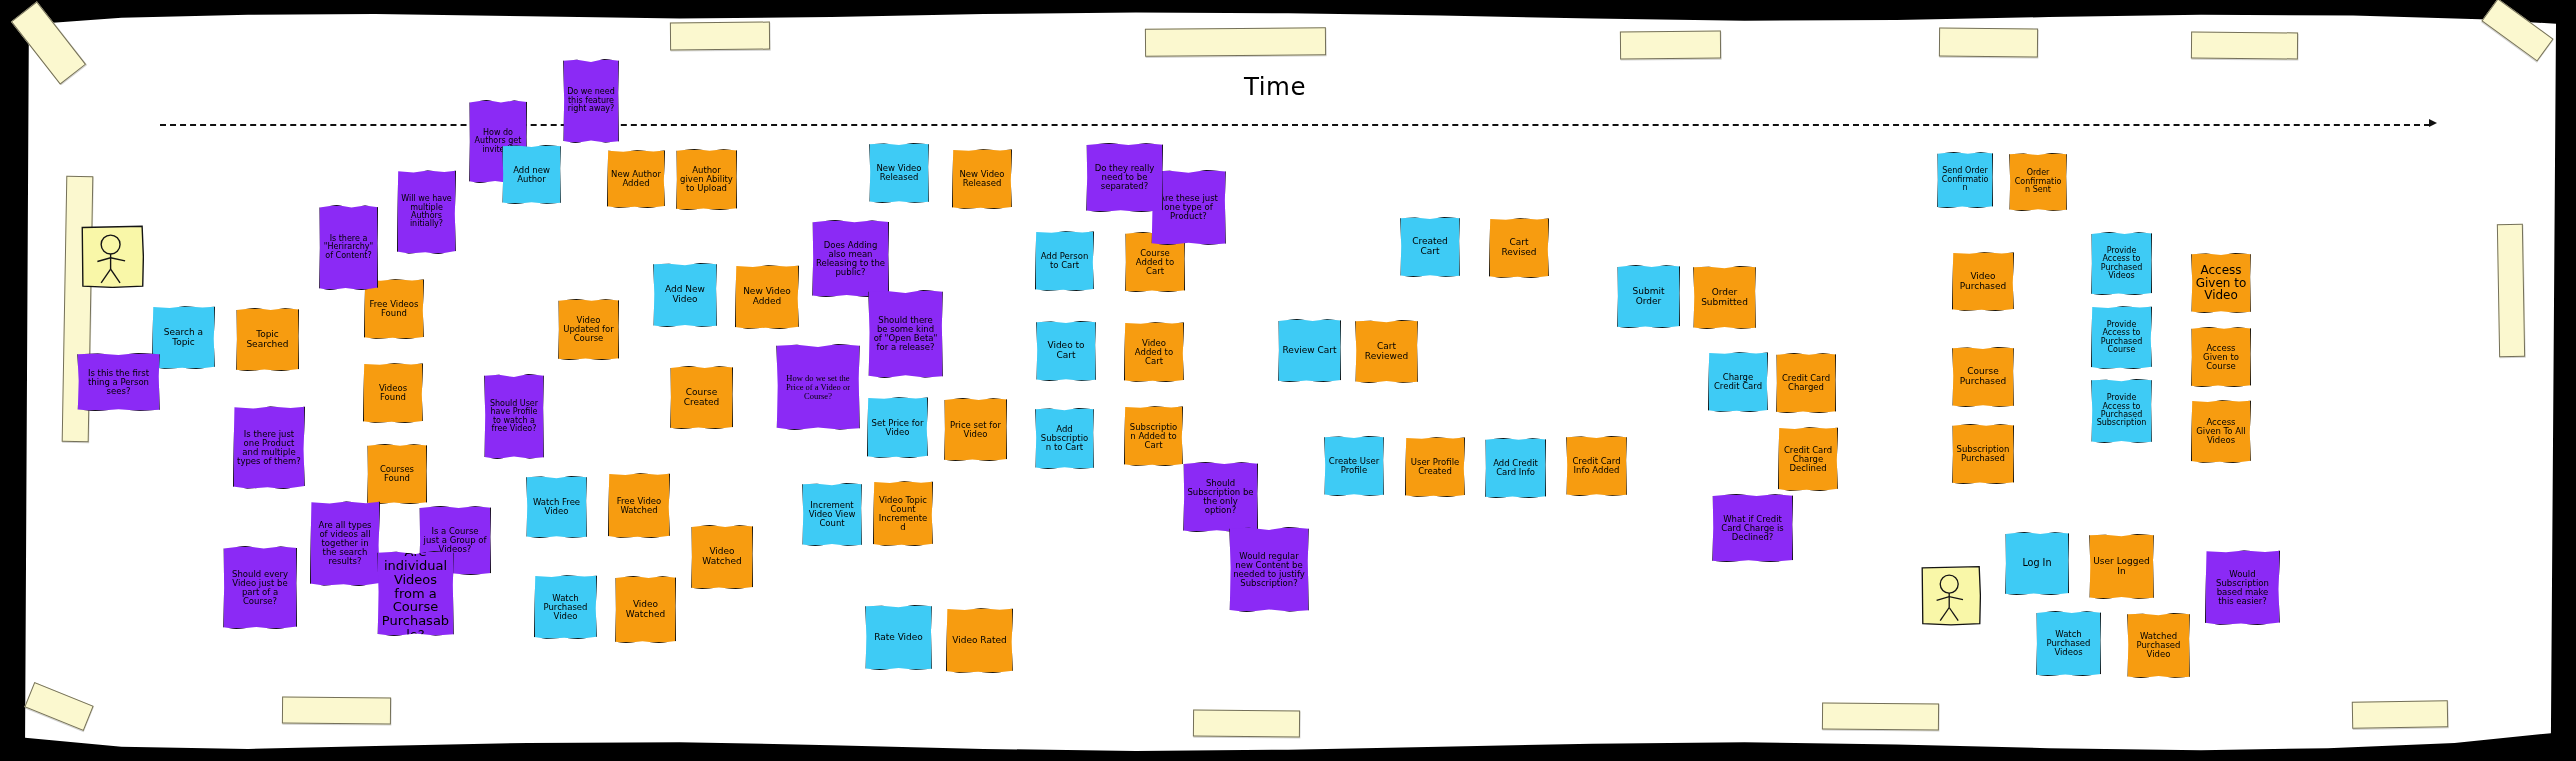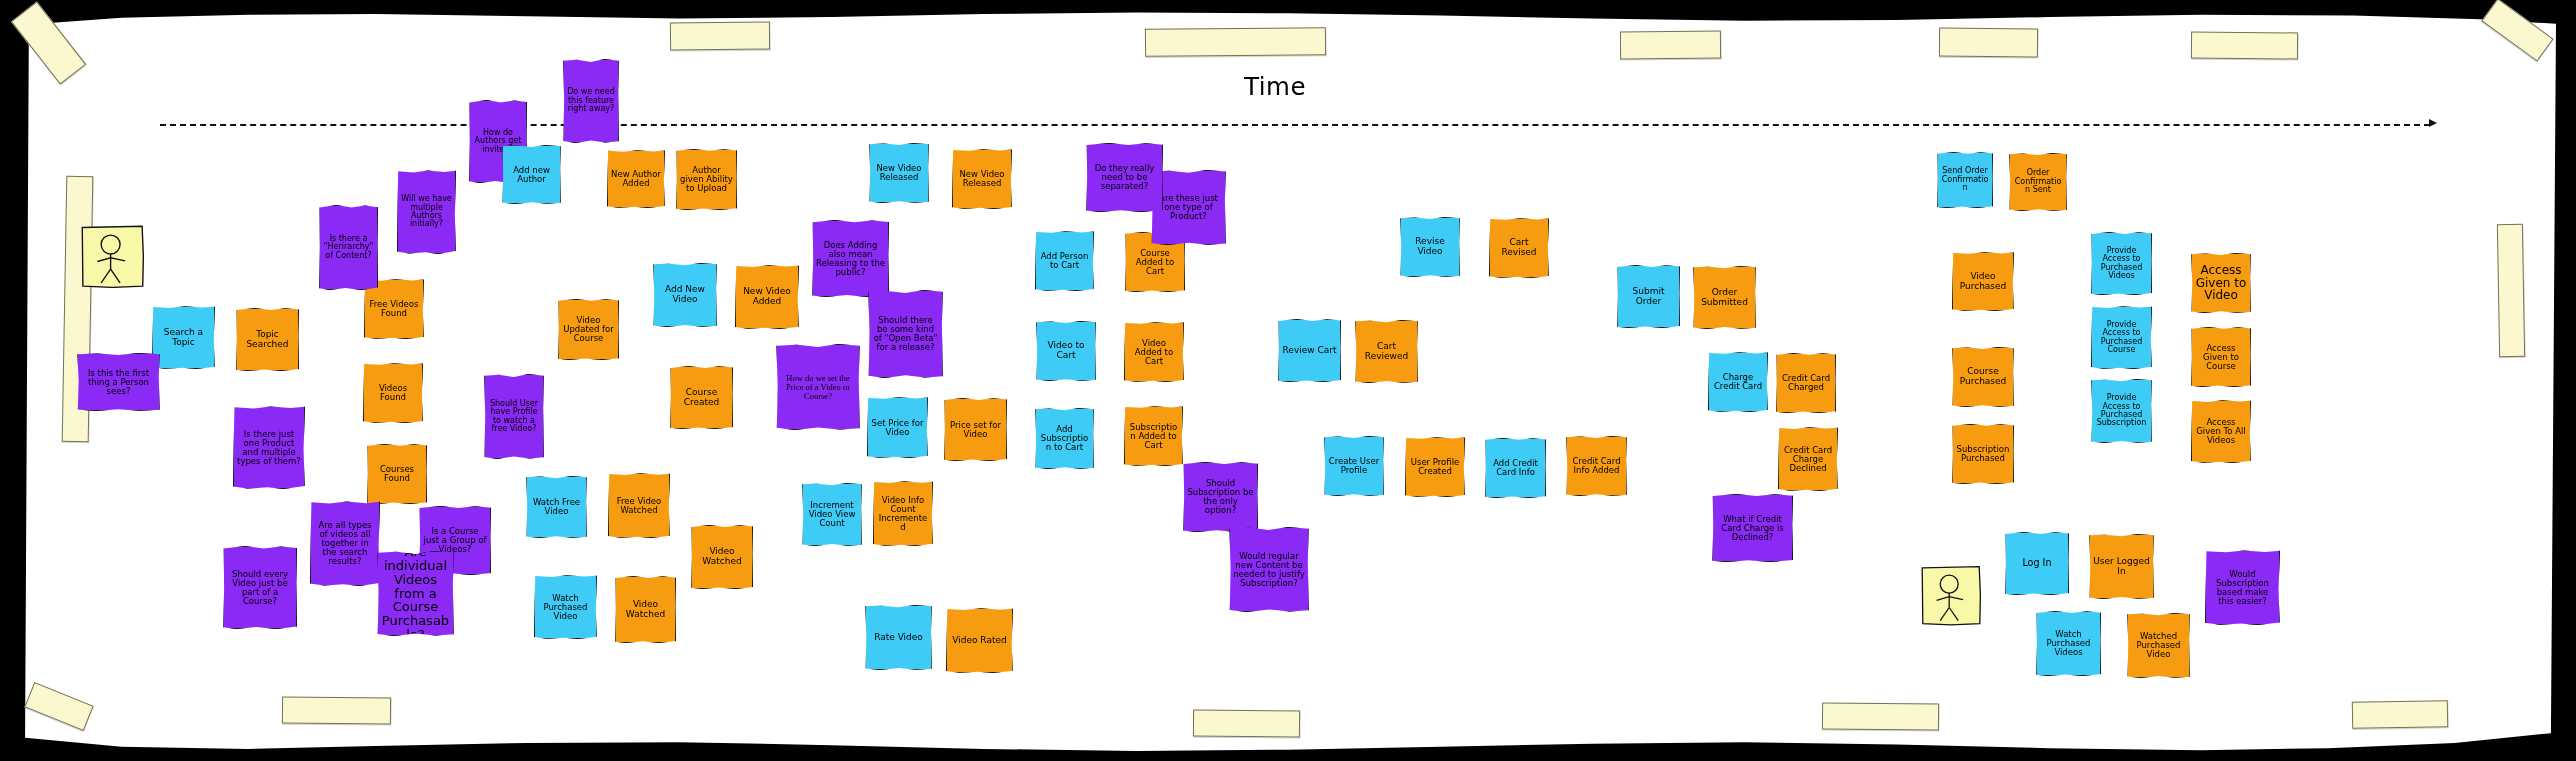--- a/index.html
+++ b/index.html
@@ -203,21 +203,21 @@
       <div class="note purple e2" style="left: 868px; top: 290px; width: 75px; height: 88px; font-size: 8.5px; z-index: 11;">
         <span>Should there be some kind of "Open Beta" for a release?</span>
       </div>
       <div class="note blue e3" style="left: 1035px; top: 231px; width: 59px; height: 60px; font-size: 8.5px; z-index: 8;">
         <span>Add Person to Cart</span>
       </div>
       <div class="note orange e1" style="left: 1125px; top: 232px; width: 60px; height: 60px; font-size: 8.5px; z-index: 8;">
         <span>Course Added to Cart</span>
       </div>
       <div class="note blue e2" style="left: 1400px; top: 217px; width: 60px; height: 60px; font-size: 9px; z-index: 8;">
-        <span>Revise Video</span>
+        <span>Created Cart</span>
       </div>
       <div class="note orange e3" style="left: 1489px; top: 218px; width: 60px; height: 60px; font-size: 9px; z-index: 8;">
         <span>Cart Revised</span>
       </div>
       <div class="note blue e1" style="left: 1617px; top: 265px; width: 63px; height: 63px; font-size: 9px; z-index: 8;">
         <span>Submit Order</span>
       </div>
       <div class="note orange e2" style="left: 1693px; top: 266px; width: 63px; height: 63px; font-size: 9px; z-index: 8;">
         <span>Order Submitted</span>
       </div>
@@ -341,21 +341,21 @@
       <div class="note orange e3" style="left: 608px; top: 473px; width: 62px; height: 65px; font-size: 8.5px; z-index: 8;">
         <span>Free Video Watched</span>
       </div>
       <div class="note orange e1" style="left: 691px; top: 525px; width: 62px; height: 64px; font-size: 9px; z-index: 8;">
         <span>Video Watched</span>
       </div>
       <div class="note blue e2" style="left: 802px; top: 483px; width: 60px; height: 63px; font-size: 8.5px; z-index: 8;">
         <span>Increment Video View Count</span>
       </div>
       <div class="note orange e3" style="left: 873px; top: 481px; width: 60px; height: 65px; font-size: 8.5px; z-index: 8;">
-        <span>Video Info Count Incremented</span>
+        <span>Video Topic Count Incremented</span>
       </div>
       <div class="note purple e1" style="left: 223px; top: 546px; width: 74px; height: 83px; font-size: 8.5px; z-index: 10;">
         <span>Should every Video just be part of a Course?</span>
       </div>
       <div class="note purple e2" style="left: 377px; top: 551px; width: 77px; height: 85px; font-size: 13px; z-index: 12;">
         <span>Are individual Videos from a Course Purchasable?</span>
       </div>
       <div class="note blue e3" style="left: 534px; top: 575px; width: 63px; height: 64px; font-size: 8.5px; z-index: 8;">
         <span>Watch Purchased Video</span>
       </div>

